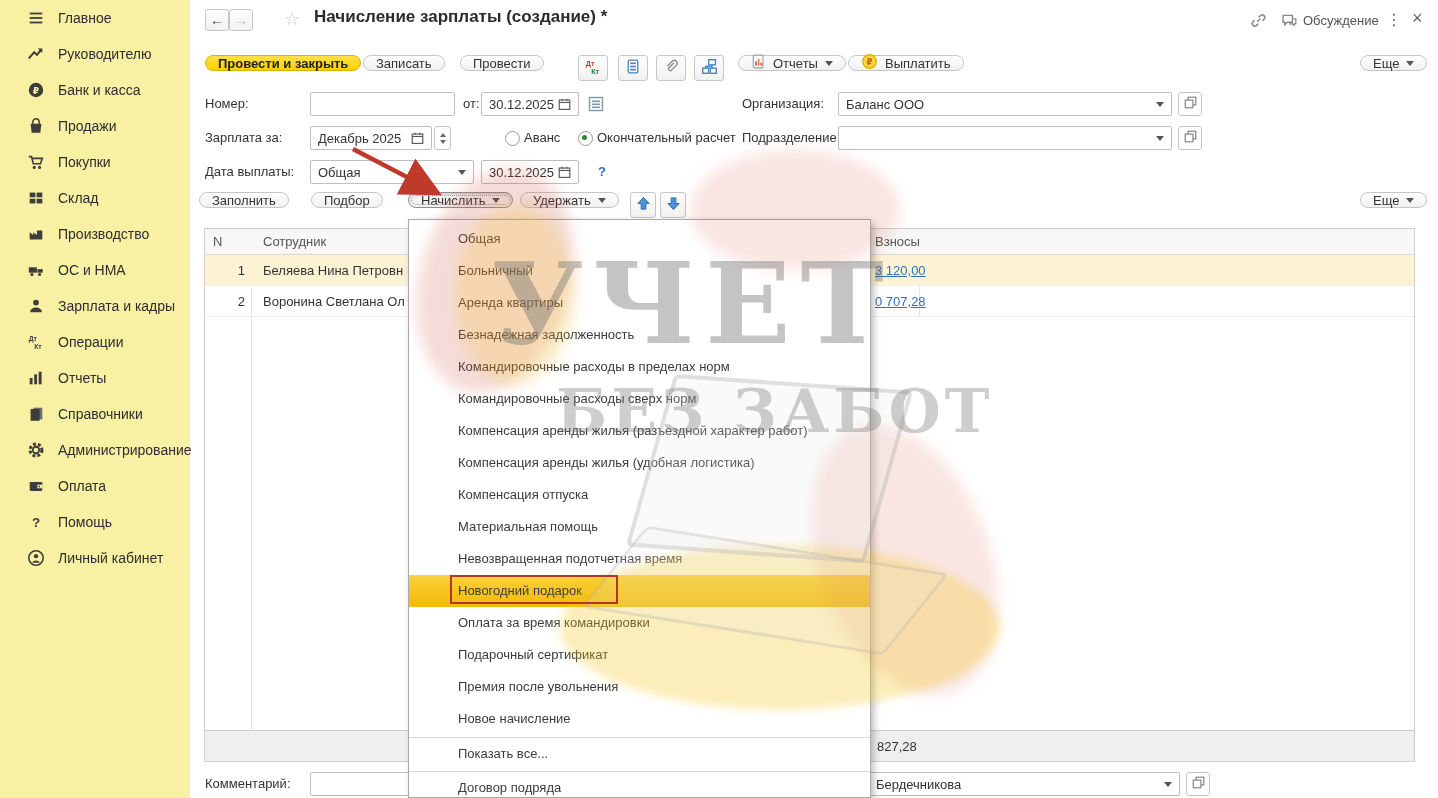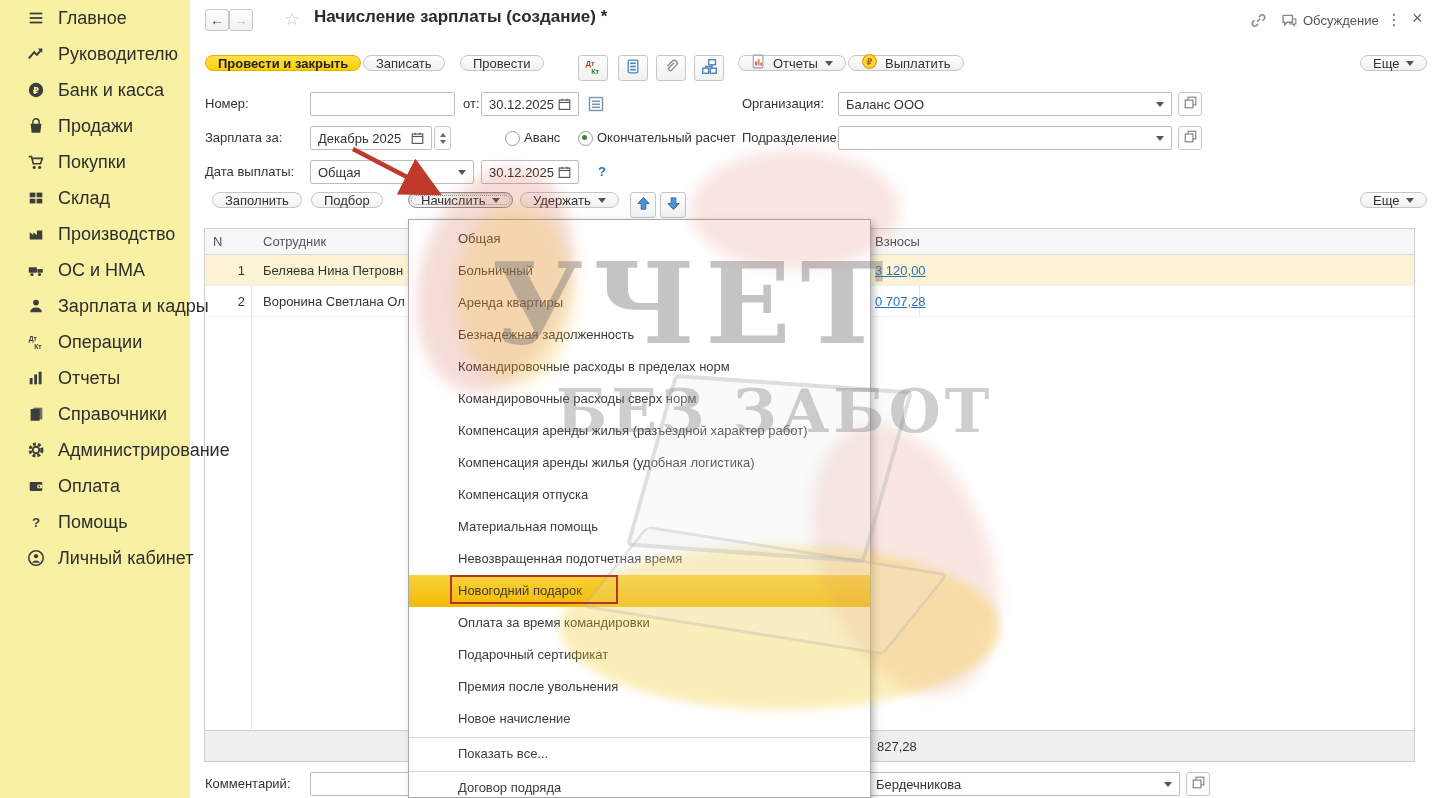--- a/index.html
+++ b/index.html
@@ -2,21 +2,21 @@
 <html><head>
 <meta charset="utf-8">
 <style>
   html,body{margin:0;padding:0;background:#fff;}
   .stage{position:relative;width:1438px;height:798px;overflow:hidden;
          font-family:"Liberation Sans","DejaVu Sans",sans-serif;font-size:13px;color:#333;background:#fff;}
   
   .sidebar{position:absolute;left:0;top:0;width:190px;height:798px;background:#f8f0a3;z-index:2;}
   .sb-item{position:absolute;left:0;width:190px;height:36px;display:flex;align-items:center;cursor:pointer;}
   .sb-ico{width:20px;height:20px;margin-left:26px;display:flex;align-items:center;justify-content:center;flex:none;}
-  .sb-lbl{margin-left:12px;font-size:18px;color:#2e2e2e;white-space:nowrap;}
+  .sb-lbl{margin-left:12px;font-size:14px;color:#2e2e2e;white-space:nowrap;}
   
   .btn{position:absolute;display:inline-flex;align-items:center;gap:7px;height:16px;padding:0 12px;
        background:linear-gradient(#fefefe,#f1f1f1);border:1px solid #c6c6c6;border-radius:12px;
        font-size:13px;color:#333;box-sizing:border-box;white-space:nowrap;cursor:pointer;}
   .btn-yellow{background:linear-gradient(#ffe04a,#fed001);border-color:#d9b405;font-weight:bold;color:#222;}
   .btn-pressed{border-color:#8f8f8f;background:#f3f3f3;box-shadow:inset 0 1px 2px rgba(0,0,0,.18);outline:1px dotted #9a9a9a;outline-offset:-4px;}
   .ibtn{position:absolute;width:30px;height:26px;display:flex;align-items:center;justify-content:center;
         background:linear-gradient(#fefefe,#f1f1f1);border:1px solid #c6c6c6;border-radius:3px;box-sizing:border-box;cursor:pointer;}
   .caret{width:0;height:0;border:4px solid transparent;border-top:5px solid #555;margin-top:4px;}
   .lbl{position:absolute;font-size:13px;color:#333;line-height:24px;white-space:nowrap;}
@@ -401,21 +401,21 @@
         <svg width="13" height="13" viewBox="0 0 16 16">
           <rect x="1.5" y="2.5" width="13" height="11.5" fill="none" stroke="#555" stroke-width="1.4"></rect>
           <line x1="1.5" y1="5.5" x2="14.5" y2="5.5" stroke="#555" stroke-width="1.4"></line>
           <line x1="5" y1="1" x2="5" y2="3.5" stroke="#555" stroke-width="1.4"></line>
           <line x1="11" y1="1" x2="11" y2="3.5" stroke="#555" stroke-width="1.4"></line>
         </svg>
       </span>
     </div>
   <div class="lbl hlink" style="left:598px;top:160px;font-weight:bold">?</div>
 
-  <div class="btn" style="left:212px;top:192px">
+  <div class="btn" style="left:199px;top:192px">
       <span>Заполнить</span>
     </div>
   <div class="btn" style="left:311px;top:192px">
       <span>Подбор</span>
     </div>
   <div class="btn btn-pressed" style="left:408px;top:192px">
       <span>Начислить</span>
       <span class="caret"></span>
     </div>
   <div class="btn" style="left:520px;top:192px">

